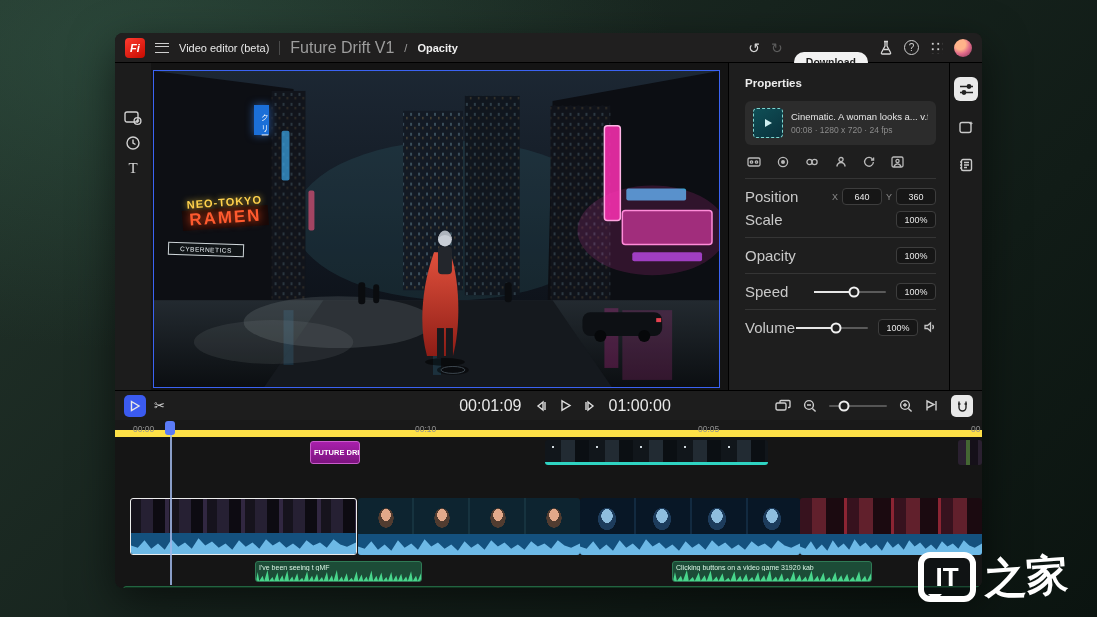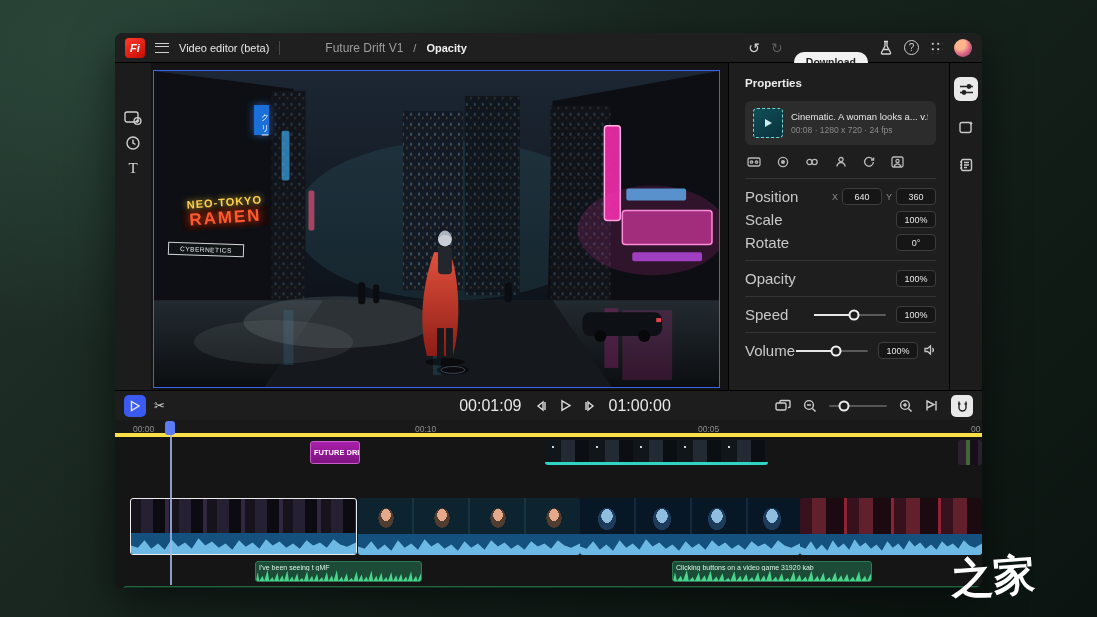--- a/index.html
+++ b/index.html
@@ -15,21 +15,21 @@
 
   
   .topbar { position:absolute; left:0; top:0; width:867px; height:30px; background:#201f1f;
     display:flex; align-items:center; padding:0 10px; gap:10px; border-bottom:1px solid #000; }
   .logo { width:20px; height:20px; border-radius:4px; background:linear-gradient(145deg,#ff3b30,#c60b00);
     color:#fff; font-weight:bold; font-size:11px; font-style:italic; display:flex; align-items:center; justify-content:center; }
   .hamburger { width:14px; height:10px; border-top:1.6px solid #cfcfcf; border-bottom:1.6px solid #cfcfcf; position:relative; cursor:pointer; }
   .hamburger::after { content:""; position:absolute; left:0; top:2.6px; width:14px; border-top:1.6px solid #cfcfcf; }
   .app-title { color:#e8e8e8; font-size:11px; }
   .tb-divider { width:1px; height:14px; background:#4a4a4a; }
-  .crumb-project { color:#9d9d9d; font-size:12px;margin-left:35px; }
+  .crumb-project { color:#9d9d9d; font-size:16px; }
   .crumb-sep { color:#9d9d9d; font-size:11px; }
   .crumb-view { color:#f0f0f0; font-size:11px; font-weight:bold; }
   .tb-right { margin-left:auto; display:flex; align-items:center; gap:11px; }
   .glyph-btn { color:#d8d8d8; font-size:14px; line-height:1; cursor:pointer; }
   .glyph-btn.disabled { color:#5c5c5c; }
   .download-btn { background:#f2f2f2; color:#1a1a1a; font-size:10.5px; font-weight:bold;
     border:none; border-radius:11px; padding:4px 12px; cursor:pointer;margin-top:28px; }
   .help-badge { width:15px; height:15px; border:1.3px solid #d0d0d0; border-radius:50%;
     color:#d0d0d0; font-size:10px; display:flex; align-items:center; justify-content:center; cursor:pointer; }
   .apps-grid { width:13px; height:13px; cursor:pointer;
@@ -109,21 +109,21 @@
   .tl-right { margin-left:auto; display:flex; align-items:center; gap:12px; }
   .tl-right svg { stroke:#cdcdcd; fill:none; stroke-width:1.4; cursor:pointer; }
   .zoom-slider { position:relative; width:58px; height:2px; background:#555; border-radius:2px; cursor:pointer; }
   .zoom-slider .knob { position:absolute; left:26%; top:50%; transform:translate(-50%,-50%);
     width:11px; height:11px; border-radius:50%; background:#1d1d1d; border:2px solid #ececec; }
   .magnet-btn { width:22px; height:22px; border-radius:5px; background:#e9e9e9; display:flex; align-items:center; justify-content:center; cursor:pointer; }
   .magnet-btn svg { stroke:#222; }
 
   
   .tl-lower { position:absolute; left:0; top:387px; width:867px; height:168px; background:#151515; }
-  .ruler { position:absolute; left:0; top:0; width:867px; height:17px; background:#191919; border-bottom:4px solid #fde047;text-decoration:underline; }
+  .ruler { position:absolute; left:0; top:0; width:867px; height:17px; background:#191919; border-bottom:7px solid #fde047;text-decoration:underline; }
   .ruler .tick-lbl { position:absolute; top:4px; font-size:8.5px; color:#8f8f8f; }
   .playhead-line { position:absolute; left:55px; top:2px; width:1.5px; height:163px; background:#9fb6e8; opacity:.85; z-index:30; }
   .playhead-handle { position:absolute; left:50px; top:1px; width:10px; height:14px; background:#5b7bf7;
     border-radius:3px; z-index:31; cursor:grab; }
 
   .clip { position:absolute; border-radius:3px; overflow:hidden; cursor:pointer; }
   .title-clip { left:195px; top:21px; width:50px; height:23px; background:linear-gradient(#a81fab,#7d1380);
     border:1px solid #c95ccb; color:#fff; font-size:7.5px; font-weight:bold; display:flex; align-items:center; padding-left:3px; white-space:nowrap; }
   .ovl-clip { left:430px; top:20px; width:223px; height:25px; background:
       radial-gradient(circle 2px at 8px 7px, #cfd8de 60%, transparent 61%),
@@ -279,25 +279,20 @@
         <span class="spacer"></span>
         <span class="axis-lbl">X</span>
         <input class="val-input" readonly="" value="640" style="">
         <span class="axis-lbl">Y</span>
         <input class="val-input" readonly="" value="360" style="">
       </div>
       <div class="prop-row">
         <span class="lbl">Scale</span>
         <span class="spacer"></span>
         <input class="val-input" readonly="" value="100%" style="">
-      </div>
-      <div class="prop-row">
-        <span class="lbl">Rotate</span>
-        <span class="spacer"></span>
-        <input class="val-input" readonly="" value="0°" style="">
       </div>
 
       <div class="group-sep"></div>
 
       <div class="prop-row">
         <span class="lbl">Opacity</span>
         <span class="spacer"></span>
         <input class="val-input" readonly="" value="100%" style="">
       </div>
 
@@ -559,17 +554,18 @@
     <div class="sign sign-neo">
       <div class="line1">NEO-TOKYO</div>
       <div class="line2">RAMEN</div>
     </div>
     <div class="sign sign-cyb">CYBERNETICS</div>
     <div class="sign sign-vert">クリー</div>
   </div>
 
   <div class="watermark">
     <div class="wm-row">
+      <div class="wm-logo">IT</div>
       <div class="wm-brand">之家</div>
     </div>
   </div>
 
 </div>
 
 </body></html>

